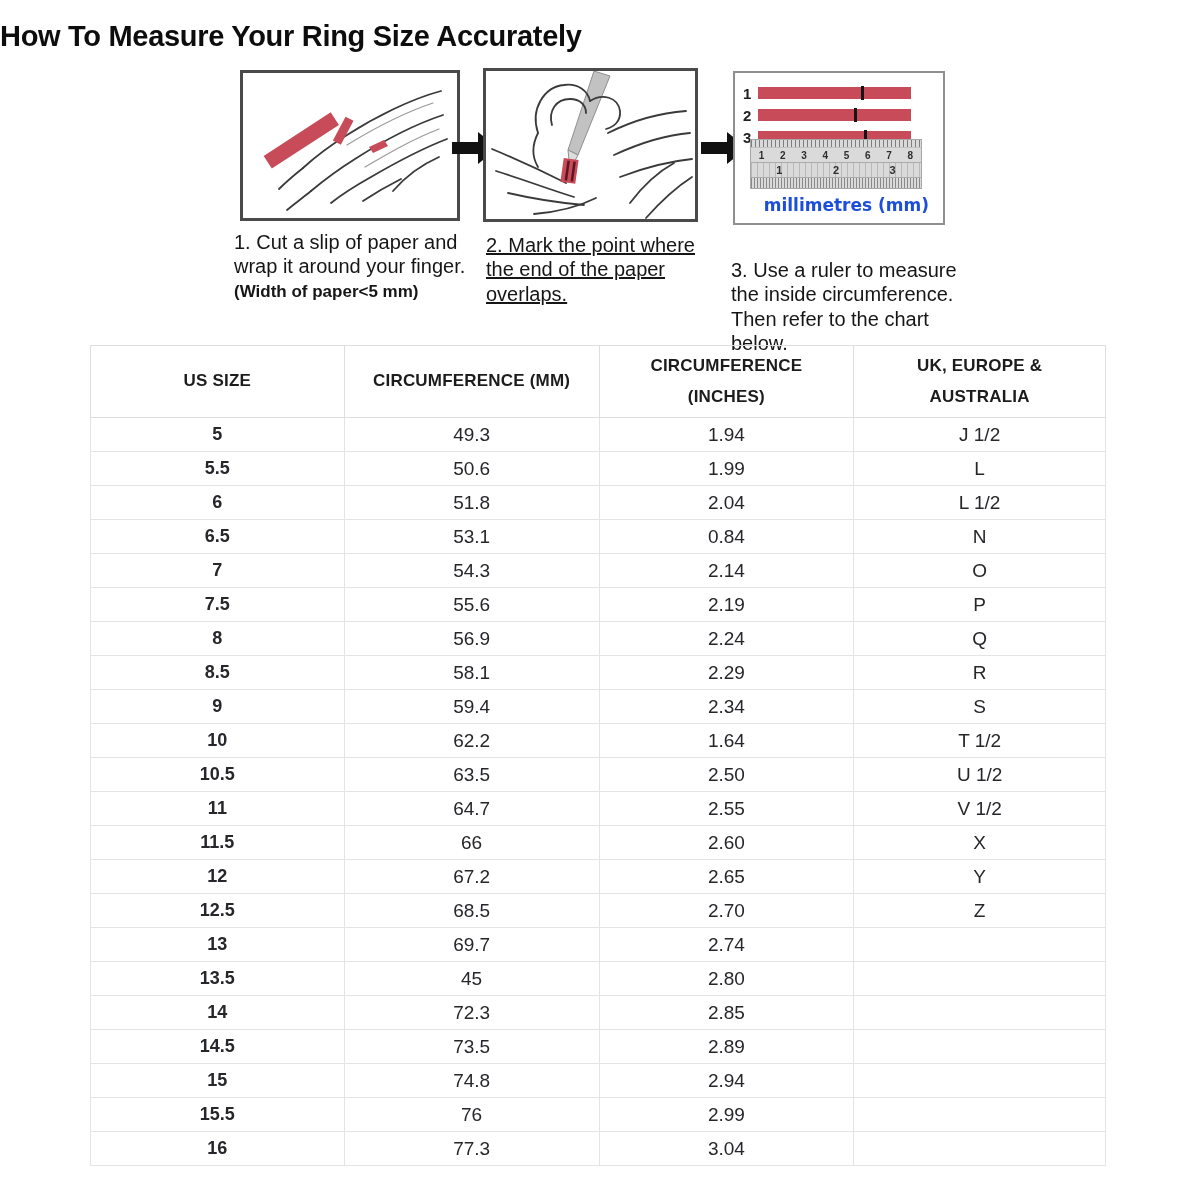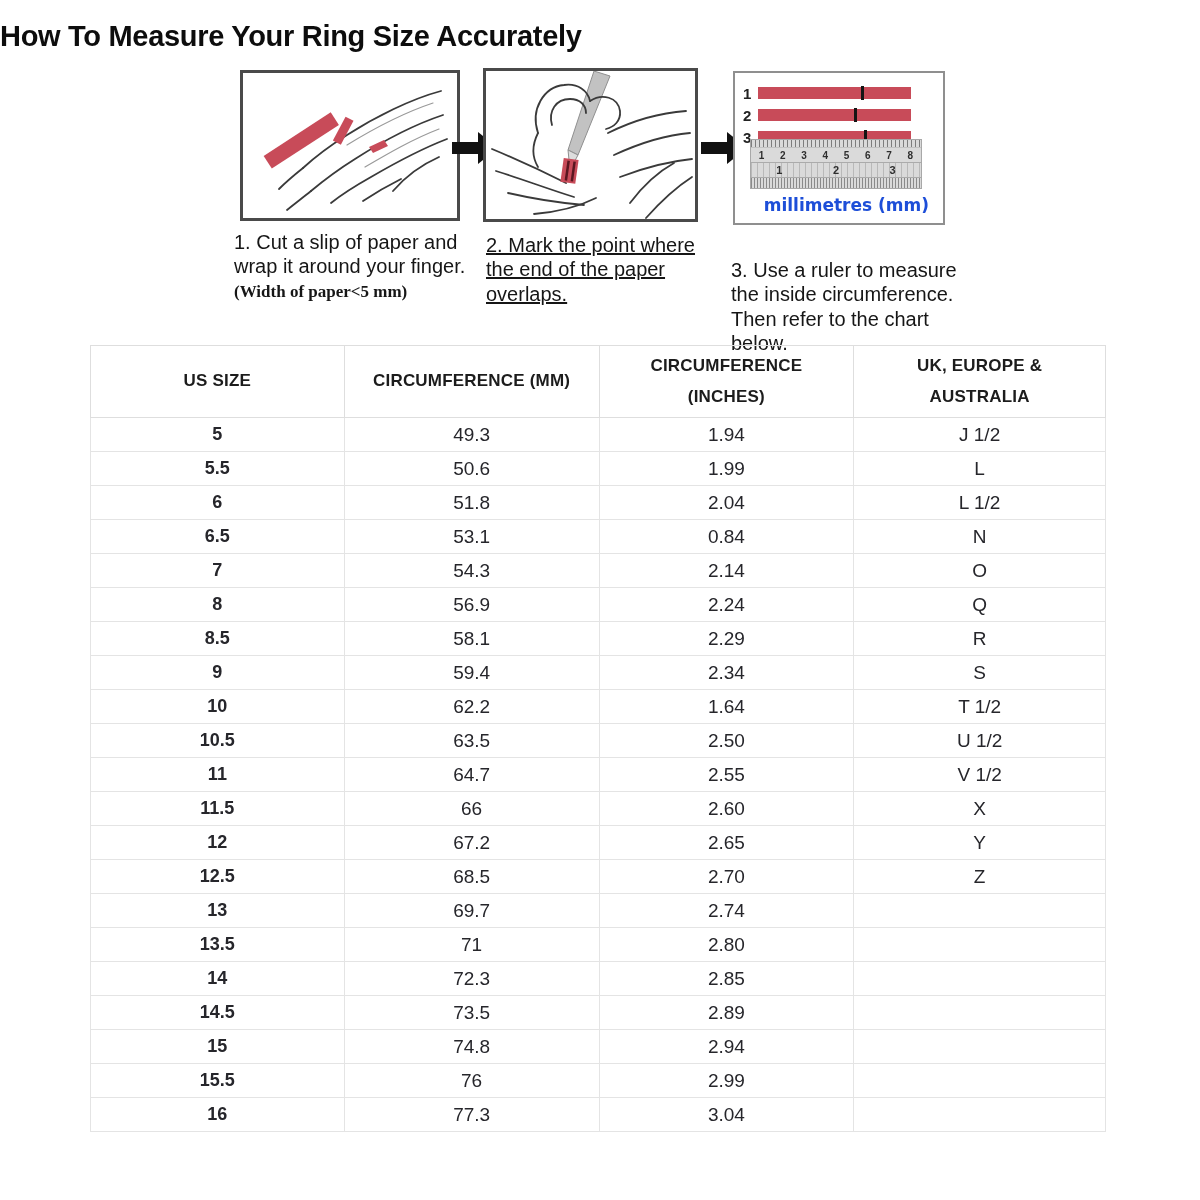--- a/index.html
+++ b/index.html
@@ -38,21 +38,21 @@
             background:repeating-linear-gradient(90deg,#8a8a8a 0 1px,transparent 1px 3px);}
   .ruler-caption{position:absolute;right:14px;top:122px;font-size:17px;font-weight:bold;
             font-family:"DejaVu Sans", sans-serif;color:#1d4ed8;}
 
   
   .step{position:absolute;font-size:20px;line-height:1.22;color:#161616;}
   .step p{margin:0;}
   .step1{left:234px;top:230px;width:252px;}
   .step2{left:486px;top:233px;width:222px;text-decoration:underline;}
   .step3{left:731px;top:234px;width:238px;margin-top:24px;}
-  .note{font-family:Liberation Serif, serif;font-weight:bold;font-size:17px;margin-top:3px !important;}
+  .note{font-family:Liberation Sans, sans-serif;font-weight:bold;font-size:17px;margin-top:3px !important;}
 
   
   .size-table{position:absolute;left:90px;top:345px;width:1016px;border-collapse:collapse;
               table-layout:fixed;}
   .size-table th{border:1px solid #dedede;height:71px;font-size:17px;font-weight:bold;
                  color:#1c1c1c;text-align:center;padding:0;line-height:1.8;letter-spacing:0.2px;}
   .size-table td{border:1px solid #e4e4e4;height:33px;font-size:19px;color:#26262b;
                  text-align:center;padding:0;font-weight:normal;}
   .size-table td.col0{font-weight:bold;font-size:18px;}
 </style>
@@ -223,20 +223,26 @@
           <td class="col2">0.84</td>
           <td class="col3">N</td>
         </tr>
         <tr>
           <td class="col0">7</td>
           <td class="col1">54.3</td>
           <td class="col2">2.14</td>
           <td class="col3">O</td>
         </tr>
         <tr>
+          <td class="col0">7.5</td>
+          <td class="col1">55.6</td>
+          <td class="col2">2.19</td>
+          <td class="col3">P</td>
+        </tr>
+        <tr>
           <td class="col0">8</td>
           <td class="col1">56.9</td>
           <td class="col2">2.24</td>
           <td class="col3">Q</td>
         </tr>
         <tr>
           <td class="col0">8.5</td>
           <td class="col1">58.1</td>
           <td class="col2">2.29</td>
           <td class="col3">R</td>
@@ -284,21 +290,21 @@
           <td class="col3">Z</td>
         </tr>
         <tr>
           <td class="col0">13</td>
           <td class="col1">69.7</td>
           <td class="col2">2.74</td>
           <td class="col3"></td>
         </tr>
         <tr>
           <td class="col0">13.5</td>
-          <td class="col1">71</td>
+          <td class="col1">45</td>
           <td class="col2">2.80</td>
           <td class="col3"></td>
         </tr>
         <tr>
           <td class="col0">14</td>
           <td class="col1">72.3</td>
           <td class="col2">2.85</td>
           <td class="col3"></td>
         </tr>
         <tr>

